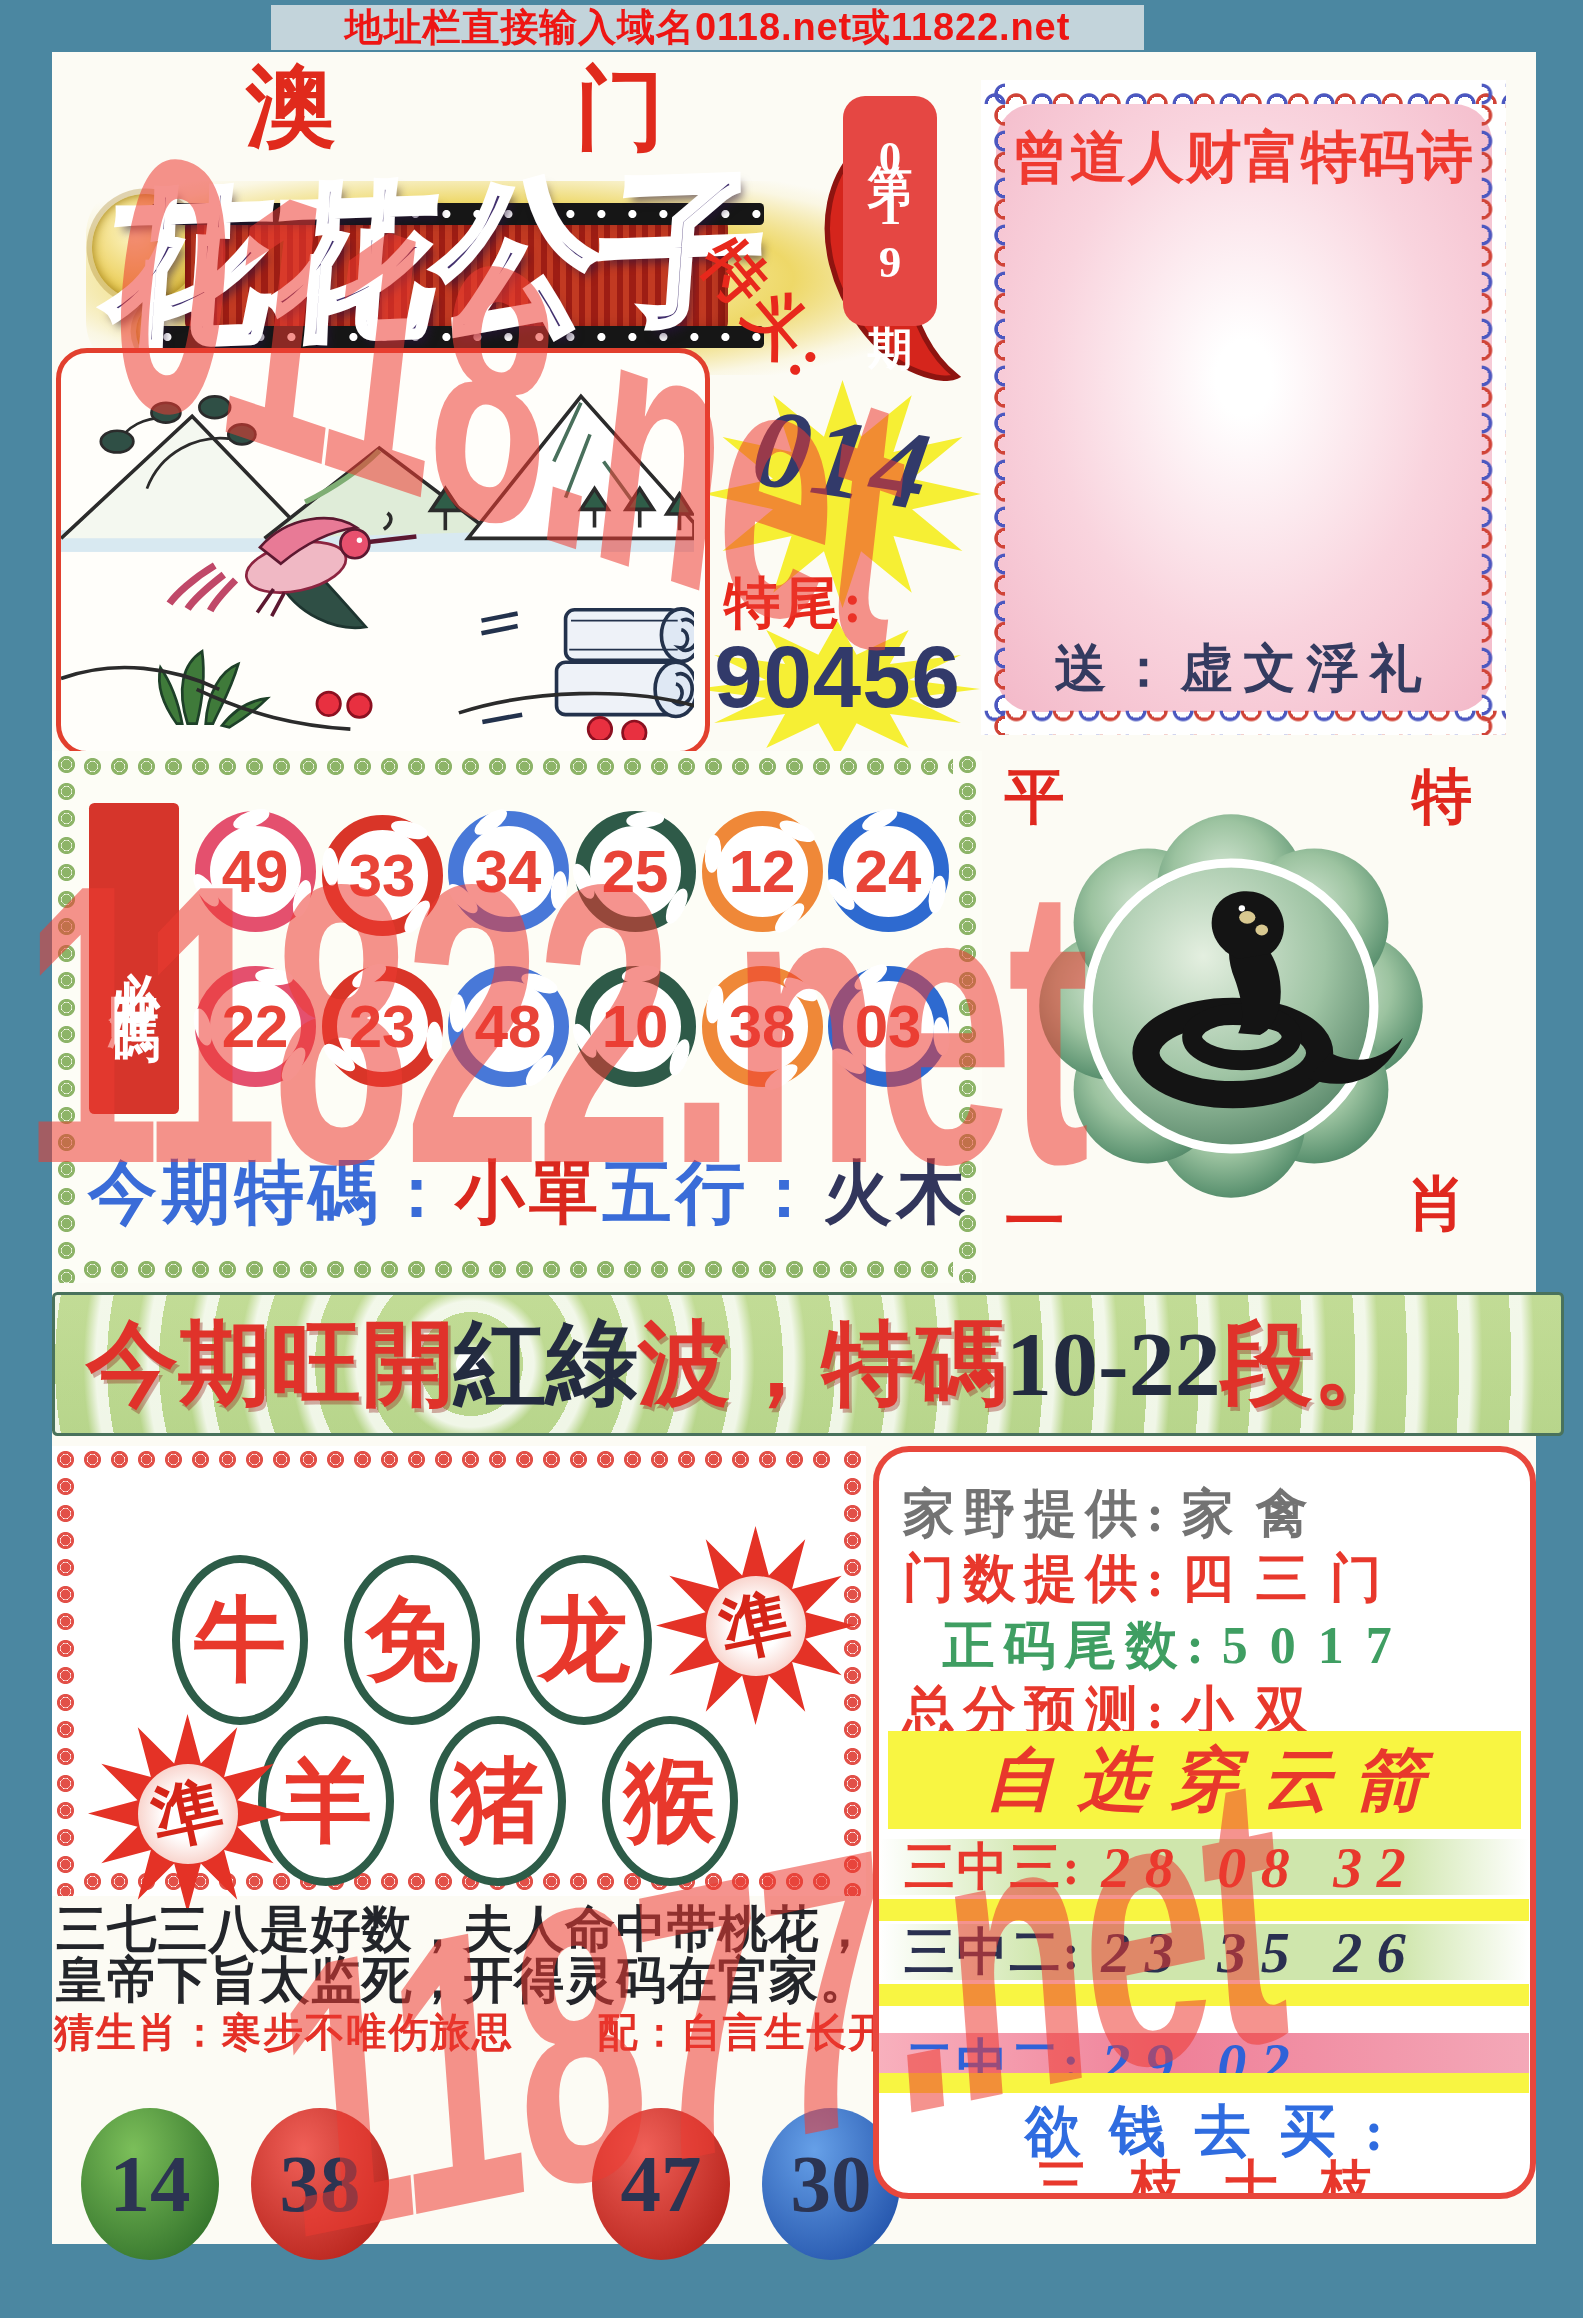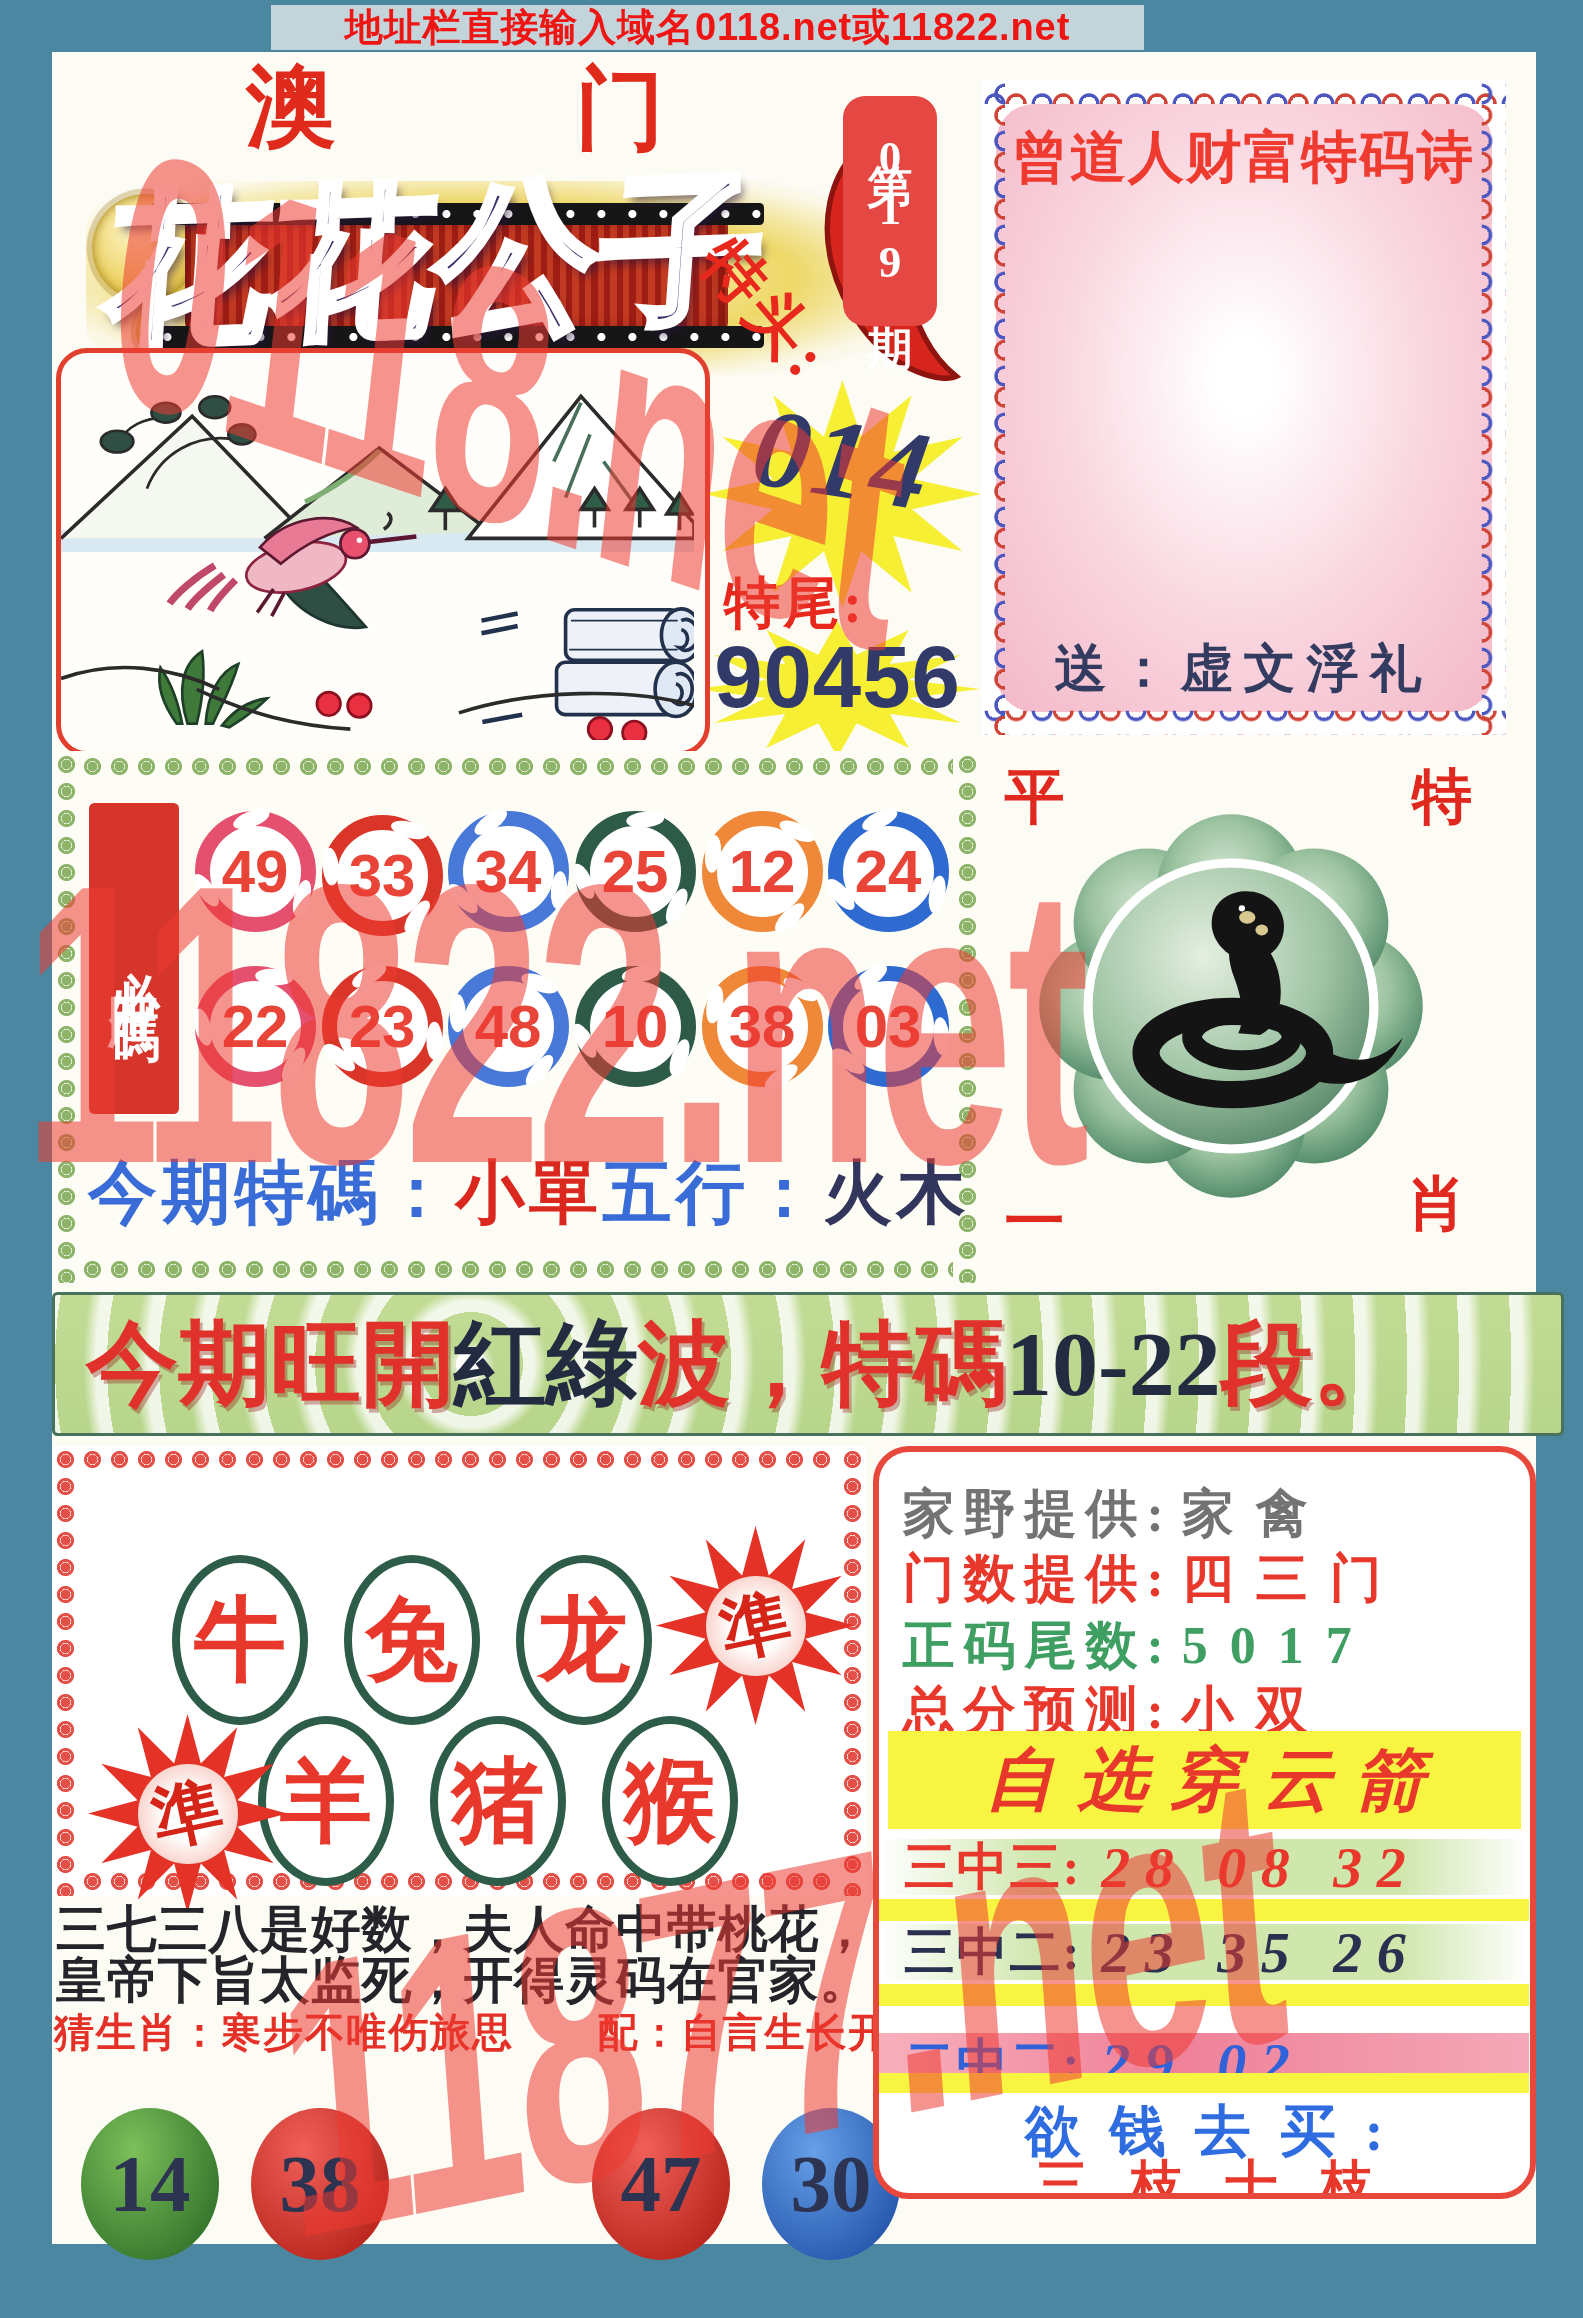--- a/index.html
+++ b/index.html
@@ -453,21 +453,21 @@
     </div>
   <div class="abs egg" style="left: 762px; top: 2108px; --c1: #66a0e8; --c2: #2050a8;">
       <span>30</span>
     </div>
 
   <div class="abs pred-panel">
     <div class="abs pred-row p-blue" style="top:27px;">
       <span class="lab">家野提供:</span><span class="val">家禽</span></div>
     <div class="abs pred-row p-red" style="top:92px;">
       <span class="lab">门数提供:</span><span class="val">四三门</span></div>
-    <div class="abs pred-row p-green" style="top:159px;">
+    <div class="abs pred-row p-green" style="top:159px;margin-left:40px;">
       <span class="lab">正码尾数:</span><span class="val">5017</span></div>
     <div class="abs pred-row p-red" style="top:224px;">
       <span class="lab">总分预测:</span><span class="val">小双</span></div>
 
     <div class="abs arrow-banner">自选穿云箭</div>
 
     <div class="abs pick-row pick-green" style="top:387px;">
       <span class="lab pk-red">三中三:</span>
       <span class="nums pk-red">28 08 32</span>
       </div>

